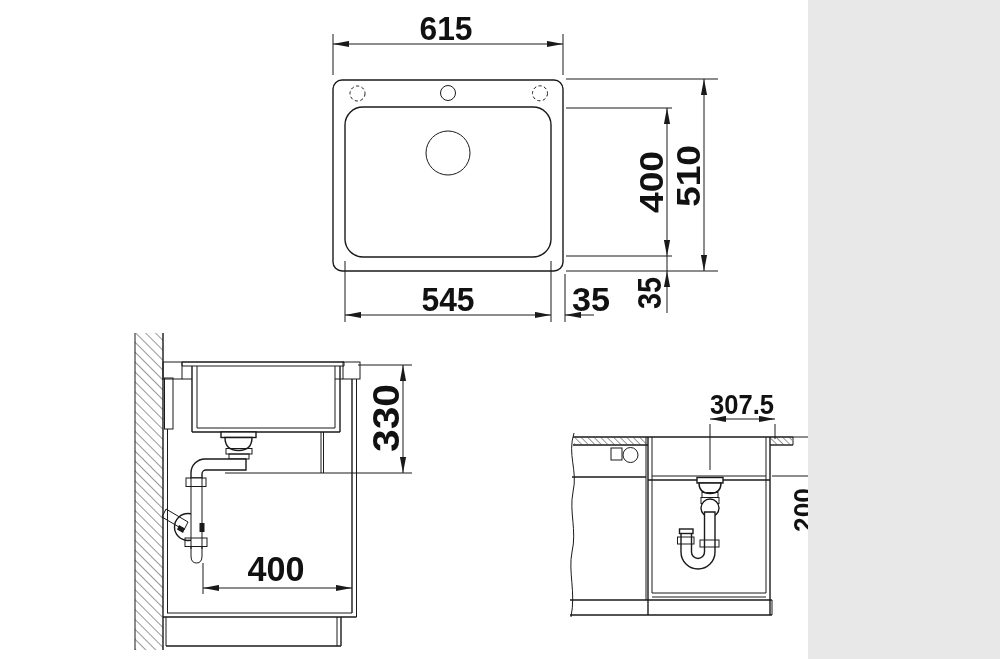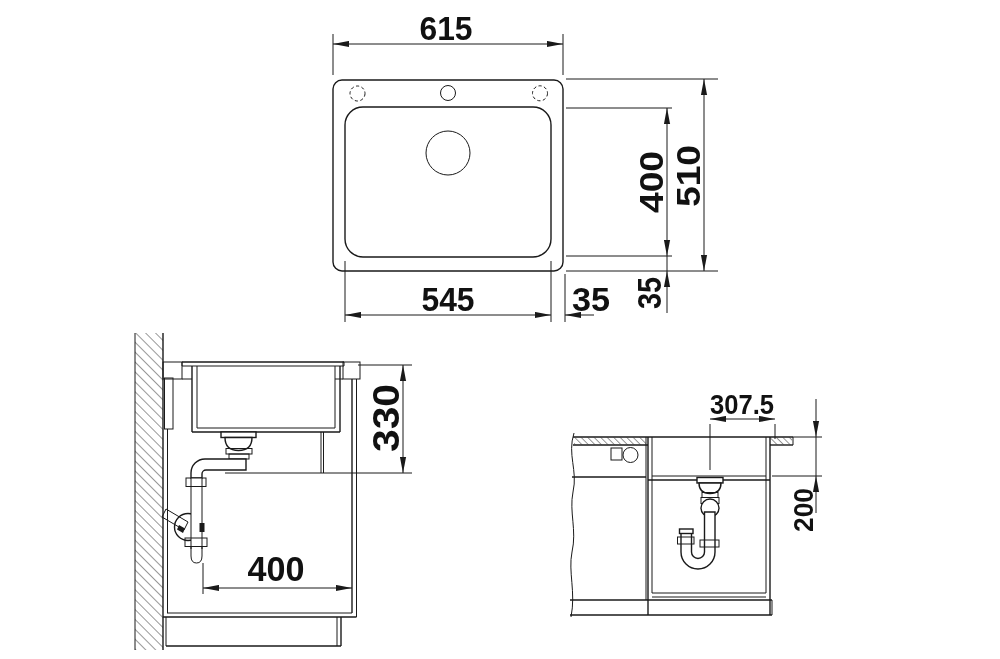--- a/index.html
+++ b/index.html
@@ -1,16 +1,16 @@
 <!DOCTYPE html>
 <html><head>
 <meta charset="utf-8">
 <style>
   html,body{margin:0;padding:0;background:#e8e8e8;}
-  #stage{position:relative;width:1000px;height:659px;background:#ffffff;overflow:hidden;
+  #stage{position:relative;width:808px;height:659px;background:#ffffff;overflow:hidden;
          font-family:"Liberation Sans", sans-serif;}
   svg{position:absolute;left:0;top:0;}
   text{fill:#111111;font-family:"Liberation Sans","DejaVu Sans",sans-serif;font-weight:bold;}
   .obj{stroke:#1a1a1a;stroke-width:1.4;fill:none;}
   .objfill{stroke:#1a1a1a;stroke-width:1.4;fill:#ffffff;}
   .thin{stroke:#1a1a1a;stroke-width:1;fill:none;}
   .dim{stroke:#1a1a1a;stroke-width:1;fill:none;}
   .ext{stroke:#1a1a1a;stroke-width:1;fill:none;}
 </style>
 </head>

